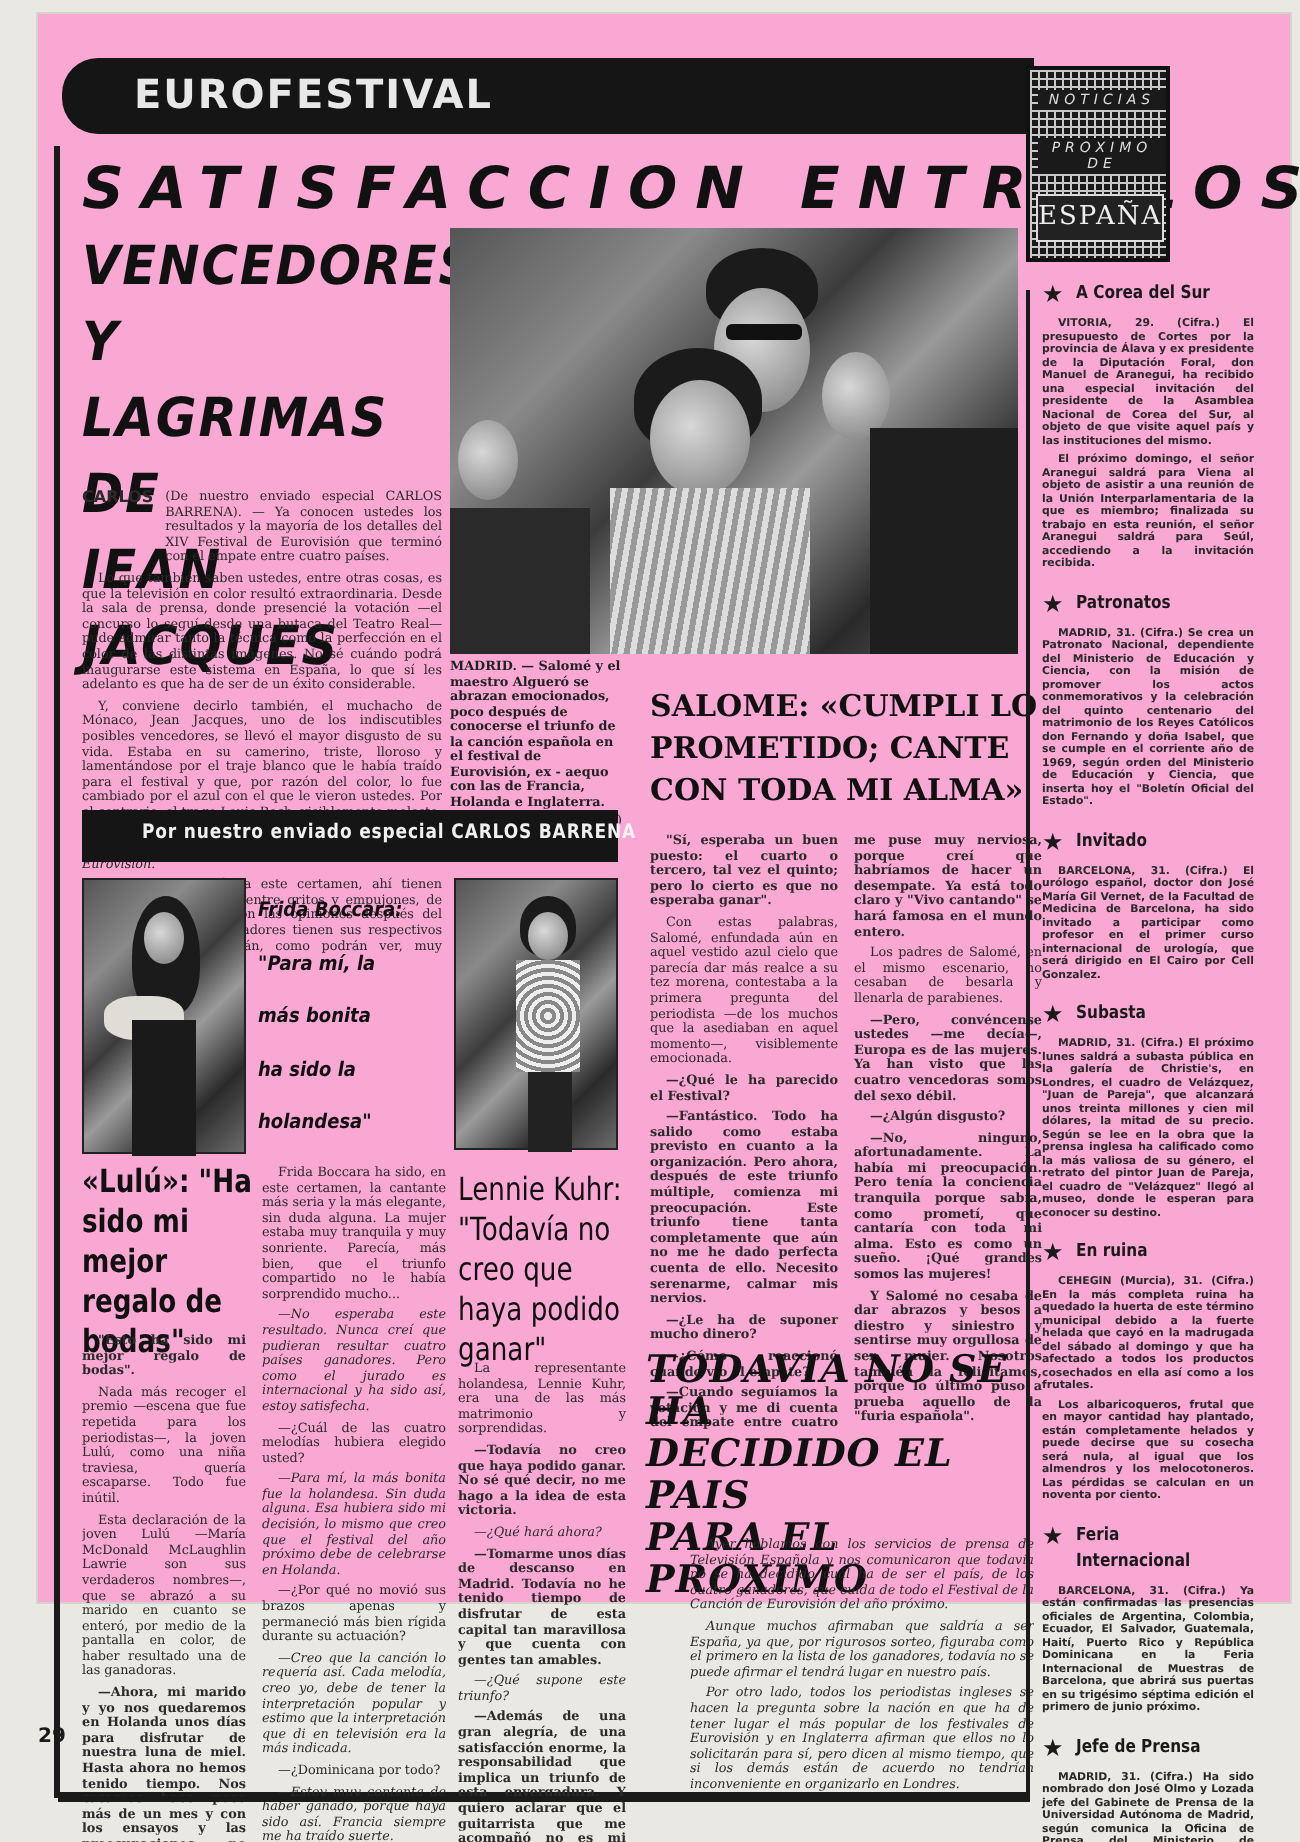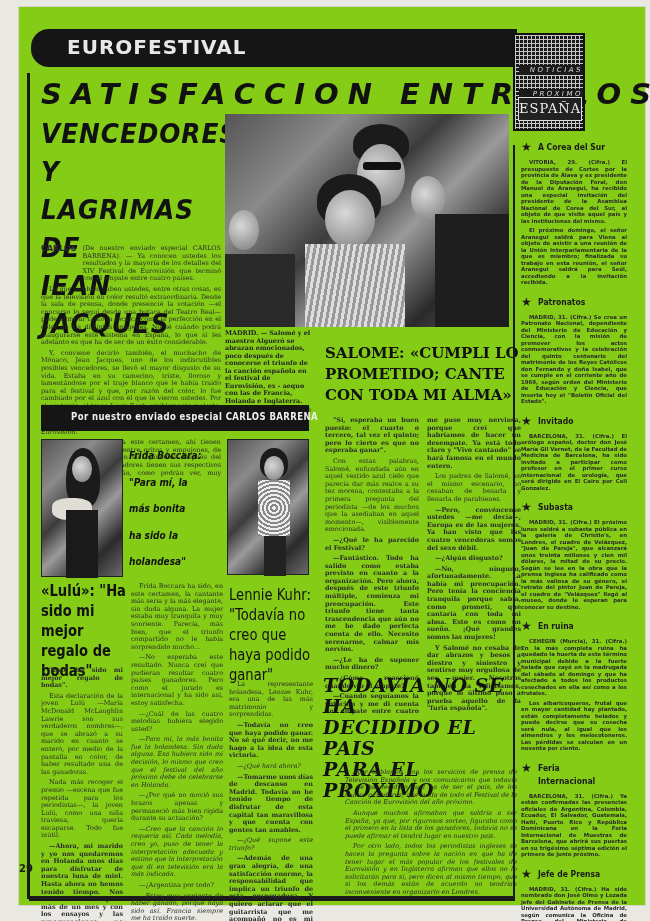--- a/index.html
+++ b/index.html
@@ -1,20 +1,20 @@
 <!DOCTYPE html>
 <html><head>
 <meta charset="utf-8">
 <style>
   * { box-sizing: border-box; margin: 0; padding: 0; }
   html, body { width: 650px; height: 921px; background: #e9e8e3; overflow: hidden; }
   body { position: relative; font-family: "DejaVu Serif", serif; color: #1a1a1a; }
   .page {
-    position: absolute; left: 18px; top: 6px; width: 628px; height: 900px;
-    background: #84cc16; border: 1px solid #d6d4cc;
+    position: absolute; left: 18px; top: 6px; width: 628px; height: 796px;
+    background: #f9a8d4; border: 1px solid #d6d4cc;
   }
   .abs { position: absolute; }
   .banner {
     left: 12px; top: 22px; width: 486px; height: 38px; background: #151515;
     border-radius: 18px 0 0 18px;
   }
   .banner-text {
     position: absolute; left: 36px; top: 6px; color: #e8e8e8;
     font-family: "DejaVu Sans", sans-serif; font-weight: bold; font-size: 20px; letter-spacing: 1px;
   }
@@ -90,21 +90,21 @@
   .sidebar-header {
     left: 494px; top: 26px; width: 72px; height: 98px; background: #1a1a1a;
     background-image:
       linear-gradient(#c8c8c8 1px, transparent 1px),
       linear-gradient(90deg, #c8c8c8 1px, transparent 1px);
     background-size: 4px 4px; border: 2px solid #111;
   }
   .sidebar-header .nb {
     position: absolute; left: 4px; width: 64px; color: #ddd; background: #1a1a1a;
     font-family: "DejaVu Sans", sans-serif; font-style: italic; font-size: 7px; letter-spacing: 2.5px;
-    text-align: right; padding: 1px 0; margin-top: 20px;
+    text-align: center; padding: 1px 0;
   }
   .sidebar-header .espana {
     position: absolute; left: 3px; top: 62px; width: 64px; height: 24px; background: #222;
     border: 1px solid #ddd; color: #eee; text-align: center;
     font-family: "DejaVu Serif", serif; font-size: 13px; line-height: 22px; letter-spacing: 1px;
   }
   .sidebar-frame { left: 494px; top: 138px; width: 2px; height: 752px; background: #1a1a1a; }
   .sidebar { left: 502px; top: 134px; width: 106px; }
   .brief { margin-bottom: 10px; }
   .brief-title {
@@ -187,56 +187,56 @@
     <div class="hair" style="left:32px;top:8px;width:28px;height:30px;"></div>
     <div class="face" style="left:36px;top:16px;width:20px;height:24px;"></div>
     <div style="position:absolute;left:30px;top:40px;width:32px;height:56px;background:repeating-radial-gradient(circle,#eee 0 2px,#888 2px 4px);"></div>
     <div style="position:absolute;left:36px;top:96px;width:22px;height:40px;background:#222;"></div>
   </div>
 
   <div class="abs sub-head lulu-head">«Lulú»: "Ha sido mi mejor regalo de bodas"</div>
 
   <div class="abs body-text frida-body" style="overflow: hidden;">
     <p>Frida Boccara ha sido, en este certamen, la cantante más seria y la más elegante, sin duda alguna. La mujer estaba muy tranquila y muy sonriente. Parecía, más bien, que el triunfo compartido no le había sorprendido mucho...</p>
-    <p style="">—No esperaba este resultado. Nunca creí que pudieran resultar cuatro países ganadores. Pero como el jurado es internacional y ha sido así, estoy satisfecha.</p>
+    <p style="font-style:italic">—No esperaba este resultado. Nunca creí que pudieran resultar cuatro países ganadores. Pero como el jurado es internacional y ha sido así, estoy satisfecha.</p>
     <p>—¿Cuál de las cuatro melodías hubiera elegido usted?</p>
     <p style="font-style:italic">—Para mí, la más bonita fue la holandesa. Sin duda alguna. Esa hubiera sido mi decisión, lo mismo que creo que el festival del año próximo debe de celebrarse en Holanda.</p>
     <p>—¿Por qué no movió sus brazos apenas y permaneció más bien rígida durante su actuación?</p>
-    <p style="font-style:italic">—Creo que la canción lo requería así. Cada melodía, creo yo, puso de tener la interpretación adecuada y estimo que la interpretación que di en televisión era la más indicada.</p>
-    <p>—¿Argentina por todo?</p>
+    <p style="font-style:italic">—Creo que la canción lo requería así. Cada melodía, creo yo, debe de tener la interpretación popular y estimo que la interpretación que di en televisión era la más indicada.</p>
+    <p>—¿Dominicana por todo?</p>
     <p style="font-style:italic">—Estoy muy contenta de haber ganado, porque haya sido así. Francia siempre me ha traído suerte.</p>
   </div>
 
   <div class="abs sub-head lennie-head">Lennie Kuhr: "Todavía no creo que haya podido ganar"</div>
 
   <div class="abs body-text lulu-body" style="overflow: hidden;">
     <p style="font-weight:bold">"Esto ha sido mi mejor regalo de bodas".</p>
+    <p>Nada más recoger el premio —escena que fue repetida para los periodistas—, la joven Lulú, como una niña traviesa, quería escaparse. Todo fue inútil.</p>
     <p>Esta declaración de la joven Lulú —María McDonald McLaughlin Lawrie son sus verdaderos nombres—, que se abrazó a su marido en cuanto se enteró, por medio de la pantalla en color, de haber resultado una de las ganadoras.</p>
-    <p>Nada más recoger el premio —escena que fue repetida para los periodistas—, la joven Lulú, como una niña traviesa, quería escaparse. Todo fue inútil.</p>
     <p style="font-weight:bold">—Ahora, mi marido y yo nos quedaremos en Holanda unos días para disfrutar de nuestra luna de miel. Hasta ahora no hemos tenido tiempo. Nos casamos hace poco más de un mes y con los ensayos y las preocupaciones no hemos tenido tiempo para sentirnos el uno del otro.</p>
 
   </div>
 
   <div class="abs body-text lennie-body" style="overflow: hidden;">
     <p>La representante holandesa, Lennie Kuhr, era una de las más matrimonio y sorprendidas.</p>
     <p style="font-weight:bold">—Todavía no creo que haya podido ganar. No sé qué decir, no me hago a la idea de esta victoria.</p>
     <p style="font-style:italic">—¿Qué hará ahora?</p>
     <p style="font-weight:bold">—Tomarme unos días de descanso en Madrid. Todavía no he tenido tiempo de disfrutar de esta capital tan maravillosa y que cuenta con gentes tan amables.</p>
     <p style="font-style:italic">—¿Qué supone este triunfo?</p>
     <p style="font-weight:bold">—Además de una gran alegría, de una satisfacción enorme, la responsabilidad que implica un triunfo de esta envergadura. Y quiero aclarar que el guitarrista que me acompañó no es mi novio. Es un compañero de trabajo, una bellísima persona y un gran amigo.</p>
 
   </div>
 
   <div class="abs salome-head">SALOME: «CUMPLI LO PROMETIDO; CANTE CON TODA MI ALMA»</div>
 
   <div class="abs body-text salome-body" style="overflow: hidden;">
     <p style="font-weight:bold">"Sí, esperaba un buen puesto: el cuarto o tercero, tal vez el quinto; pero lo cierto es que no esperaba ganar".</p>
     <p>Con estas palabras, Salomé, enfundada aún en aquel vestido azul cielo que parecía dar más realce a su tez morena, contestaba a la primera pregunta del periodista —de los muchos que la asediaban en aquel momento—, visiblemente emocionada.</p>
     <p style="font-weight:bold">—¿Qué le ha parecido el Festival?</p>
-    <p style="font-weight:bold">—Fantástico. Todo ha salido como estaba previsto en cuanto a la organización. Pero ahora, después de este triunfo múltiple, comienza mi preocupación. Este triunfo tiene tanta trascendencia que aún no me he dado perfecta cuenta de ello. Necesito serenarme, calmar mis nervios.</p>
+    <p style="font-weight:bold">—Fantástico. Todo ha salido como estaba previsto en cuanto a la organización. Pero ahora, después de este triunfo múltiple, comienza mi preocupación. Este triunfo tiene tanta completamente que aún no me he dado perfecta cuenta de ello. Necesito serenarme, calmar mis nervios.</p>
     <p style="font-weight:bold">—¿Le ha de suponer mucho dinero?</p>
     <p style="font-weight:bold">—¿Cómo reaccionó cuando vio el empate?</p>
     <p style="font-weight:bold">—Cuando seguíamos la votación y me di cuenta del empate entre cuatro me puse muy nerviosa, porque creí que habríamos de hacer un desempate. Ya está todo claro y "Vivo cantando" se hará famosa en el mundo entero.</p>
     <p>Los padres de Salomé, en el mismo escenario, no cesaban de besarla y llenarla de parabienes.</p>
     <p style="font-weight:bold">—Pero, convéncense ustedes —me decía—, Europa es de las mujeres. Ya han visto que las cuatro vencedoras somos del sexo débil.</p>
     <p style="font-weight:bold">—¿Algún disgusto?</p>
     <p style="font-weight:bold">—No, ninguno, afortunadamente. La había mi preocupación. Pero tenía la conciencia tranquila porque sabía, como prometí, que cantaría con toda mi alma. Esto es como un sueño. ¡Qué grandes somos las mujeres!</p>
     <p style="font-weight:bold">Y Salomé no cesaba de dar abrazos y besos a diestro y siniestro y sentirse muy orgullosa de ser mujer. Nosotros también la felicitamos, porque lo último puso a prueba aquello de la "furia española".</p>
   </div>
 

